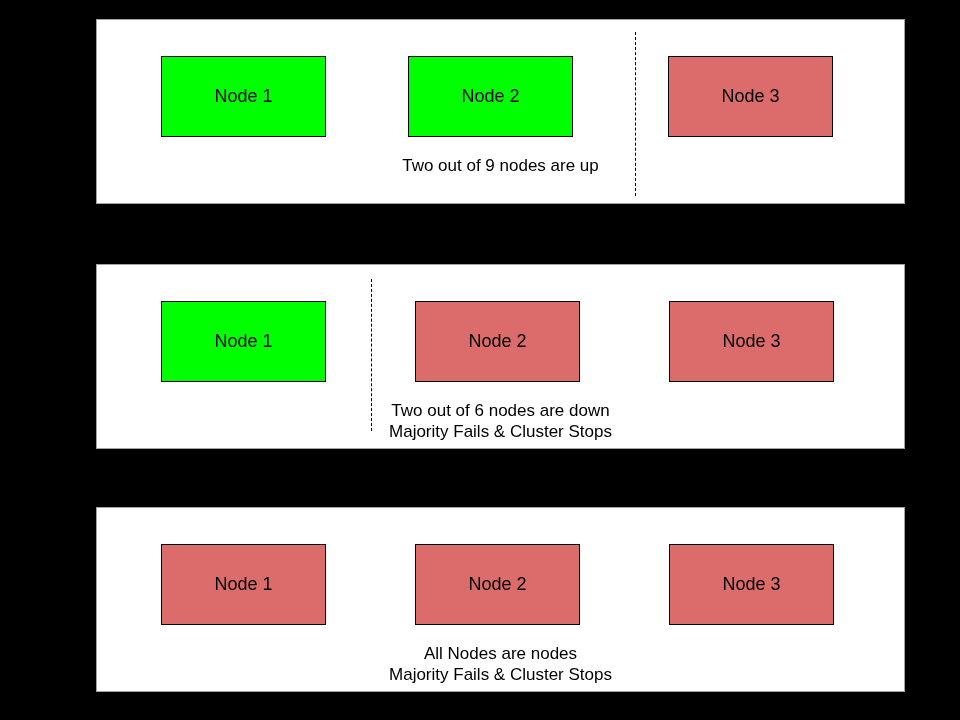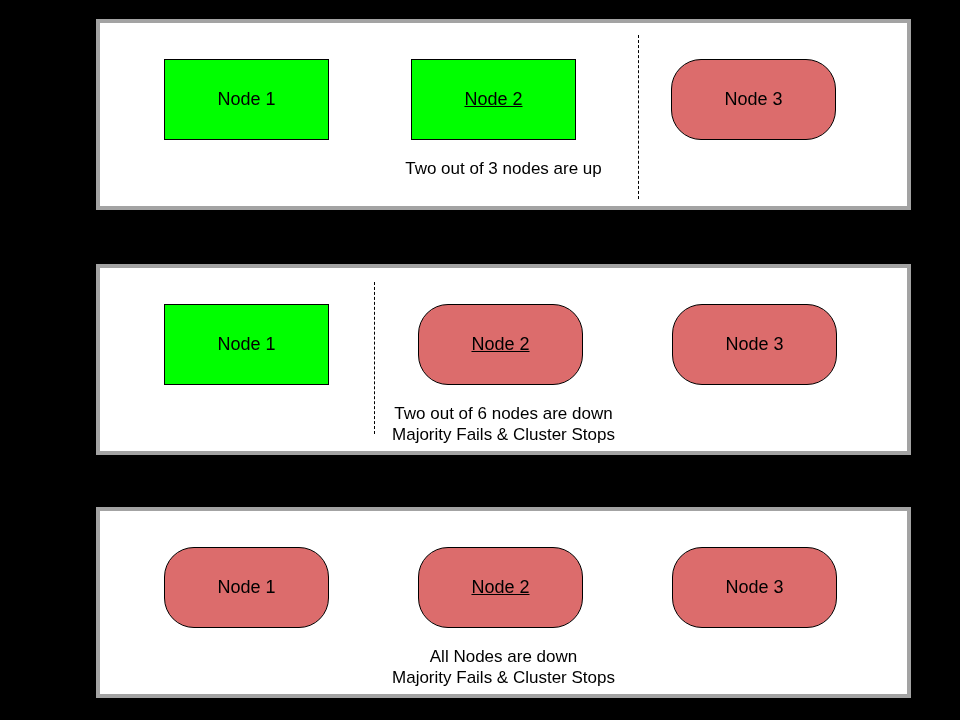--- a/index.html
+++ b/index.html
@@ -8,43 +8,43 @@
     background: #000000;
     font-family: "Liberation Sans", sans-serif;
     position: relative;
     overflow: hidden;
   }
   .panel {
     position: absolute;
     left: 96px;
     width: 807px; height: 183px;
     background: #ffffff;
-    border: 4px solid #a3a3a3;
+    border: 1px solid #a3a3a3;
   }
   #panel-0 { top: 19px; }
   #panel-1 { top: 264px; }
   #panel-2 { top: 507px; }
 
   .node {
     position: absolute;
     top: 36px;
     width: 163px; height: 79px;
     border: 1px solid #000000;
     display: flex;
     align-items: center;
     justify-content: center;
     font-size: 18px;
     color: #000000;
     box-sizing: content-box;
   }
   .node[data-status="up"]   { background: #00ff00; }
-  .node[data-status="down"] { background: #dc6c6c; border-radius: 30px; }
+  .node[data-status="down"] { background: #dc6c6c; }
 
   .pos-a { left: 64px; }
-  .pos-b { left: 318px; text-decoration: underline; }
+  .pos-b { left: 318px; }
   .pos-c { left: 572px; }
   #panel-0 .pos-b { left: 311px; }
   #panel-0 .pos-c { left: 571px; }
 
   .divider {
     position: absolute;
     width: 0;
     border-left: 1px dashed #000000;
   }
   #panel-0 .divider { left: 538px; top: 12px; height: 164px; }
@@ -70,21 +70,21 @@
       <span>Node 1</span>
     </div>
     <div class="node pos-b" data-status="up">
       <span>Node 2</span>
     </div>
     <div class="divider"></div>
     <div class="node pos-c" data-status="down">
       <span>Node 3</span>
     </div>
     <div class="caption">
-      <div>Two out of 3 nodes are up</div>
+      <div>Two out of 9 nodes are up</div>
     </div>
   </section>
 
   <section class="panel" id="panel-1">
     <div class="node pos-a" data-status="up">
       <span>Node 1</span>
     </div>
     <div class="divider"></div>
     <div class="node pos-b" data-status="down">
       <span>Node 2</span>
@@ -102,18 +102,18 @@
     <div class="node pos-a" data-status="down">
       <span>Node 1</span>
     </div>
     <div class="node pos-b" data-status="down">
       <span>Node 2</span>
     </div>
     <div class="node pos-c" data-status="down">
       <span>Node 3</span>
     </div>
     <div class="caption">
-      <div>All Nodes are down</div>
+      <div>All Nodes are nodes</div>
       <div>Majority Fails &amp; Cluster Stops</div>
     </div>
   </section>
 
 </div>
 
 </body></html>

